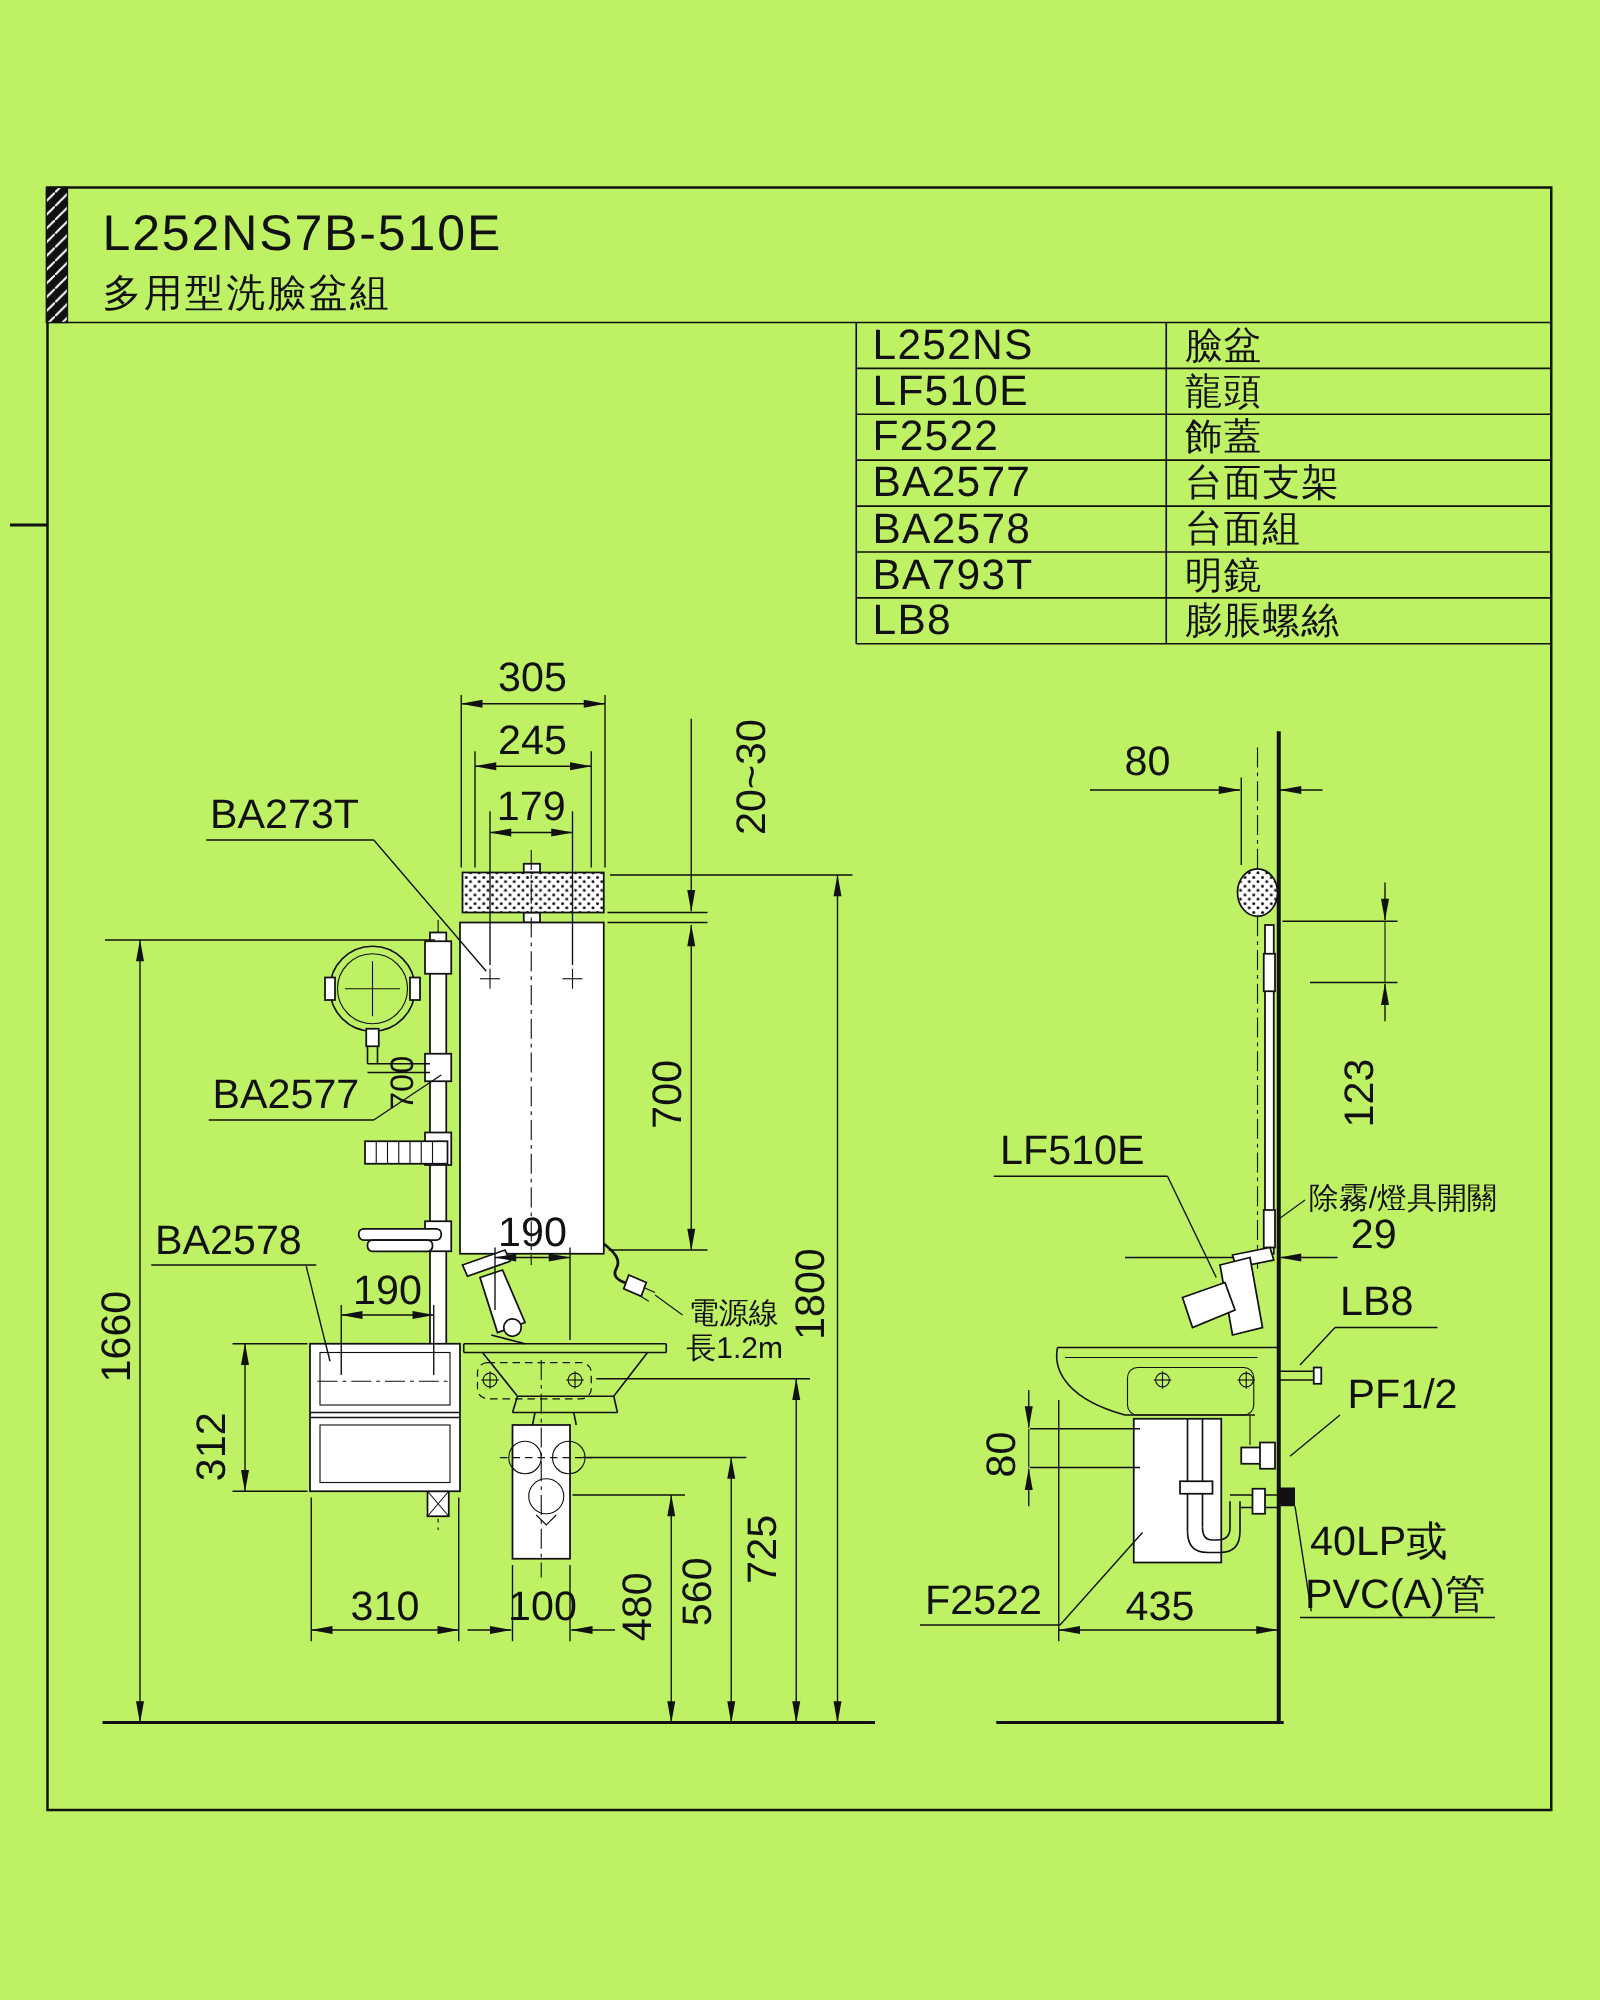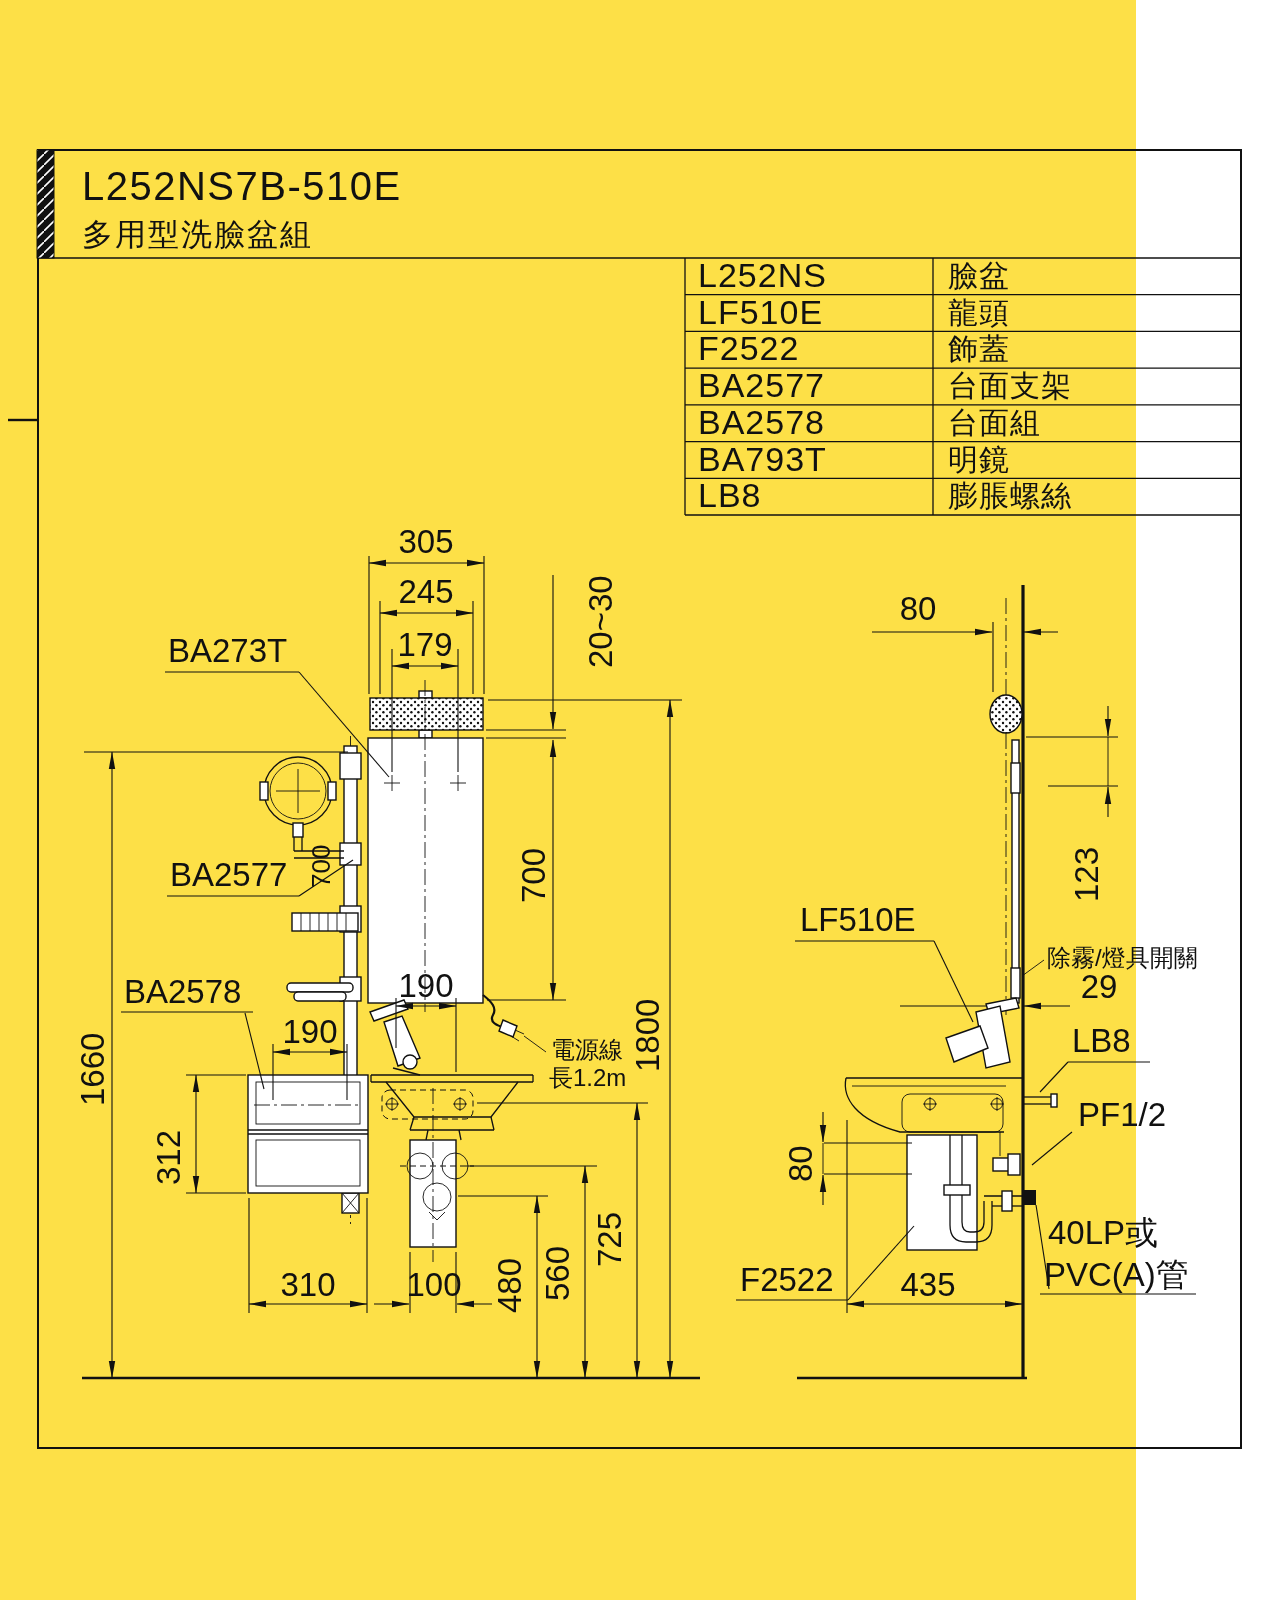--- a/index.html
+++ b/index.html
@@ -1,16 +1,16 @@
 <!DOCTYPE html>
 <html><head>
 <meta charset="utf-8">
 <style>
   html,body{margin:0;padding:0;background:#fff;}
-  .page{position:relative;width:1136px;height:1600px;background:#fde047;font-family:"Liberation Sans",sans-serif;}
+  .page{position:relative;width:1280px;height:1600px;background:#bef264;font-family:"Liberation Sans",sans-serif;}
   svg{display:block;}
   svg text{fill:#111;font-family:"Liberation Sans",sans-serif;}
   .ln{stroke:#111;fill:none;stroke-width:1.3;}
   .thin{stroke:#111;fill:none;stroke-width:0.9;}
   .thick{stroke:#111;fill:none;stroke-width:2.4;}
   .wall{stroke:#111;fill:none;stroke-width:3.2;}
   .dim{stroke:#111;fill:none;stroke-width:1.1;}
   .dashdot{stroke:#111;fill:none;stroke-width:0.9;stroke-dasharray:16 4 3 4;}
   .dashed{stroke:#111;fill:none;stroke-width:1;stroke-dasharray:6 4;}
   .wht{fill:#fff;stroke:#111;stroke-width:1.4;}

